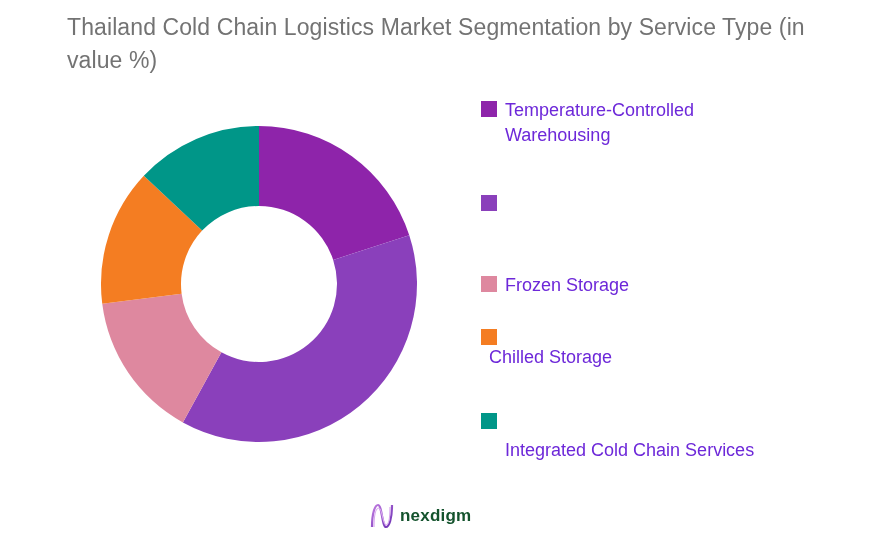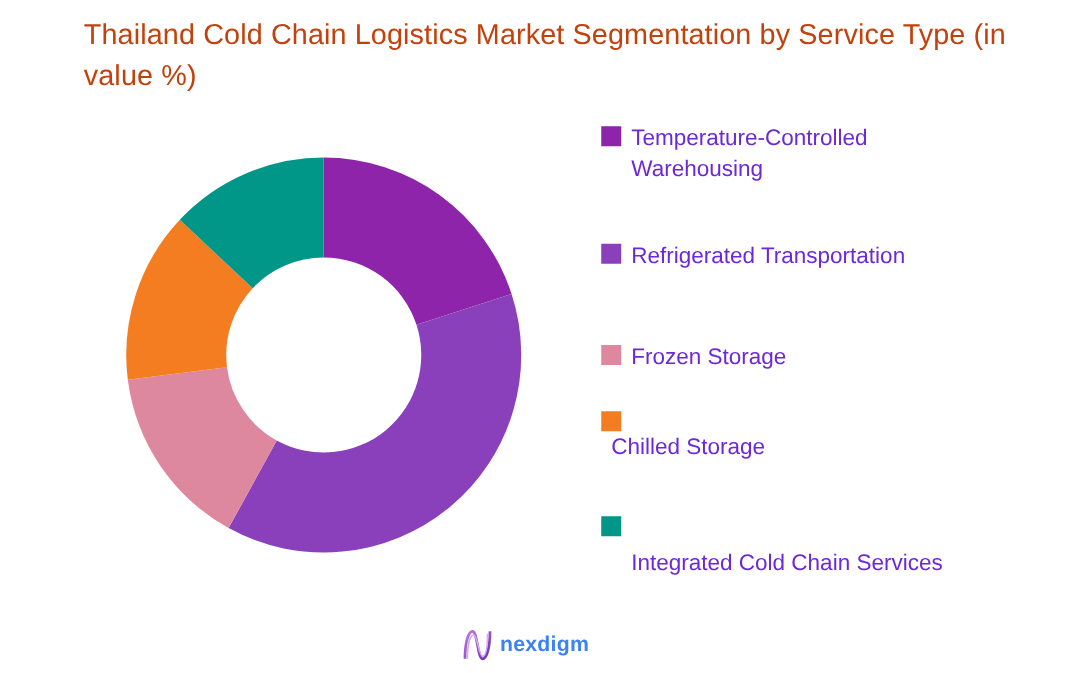--- a/index.html
+++ b/index.html
@@ -1,26 +1,26 @@
 <!DOCTYPE html>
 <html><head>
 <meta charset="utf-8">
 <style>
   html, body { margin: 0; padding: 0; background: #ffffff; }
   body { width: 869px; height: 538px; position: relative; overflow: hidden;
          font-family: "Liberation Sans", "DejaVu Sans", sans-serif; color: #1a1a1a; }
   .title { position: absolute; left: 67px; top: 11px; width: 760px;
-           font-size: 23px; line-height: 33px; color: #c2410c; letter-spacing: 0.1px; }
+           font-size: 23px; line-height: 33px; color: #737373; letter-spacing: 0.1px; }
   .chart { position: absolute; left: 0; top: 0; }
   .legend { position: absolute; left: 481px; top: 0; }
   .legend-item { position: absolute; left: 0; display: flex; align-items: flex-start; width: 330px; }
   .swatch { width: 16px; height: 16px; margin-top: 3px; flex: 0 0 16px; }
   .legend-label { margin-left: 8px; font-size: 18px; line-height: 25px; color: #6d28d9; width: 260px; }
   .logo { position: absolute; left: 370px; top: 503px; display: flex; align-items: center; }
-  .logo-text { font-size: 17px; font-weight: bold; color: #3b82f6; margin-left: 6px; letter-spacing: 0.2px; }
+  .logo-text { font-size: 17px; font-weight: bold; color: #14532d; margin-left: 6px; letter-spacing: 0.2px; }
 </style>
 </head>
 <body>
 
 <div class="title">Thailand Cold Chain Logistics Market Segmentation by Service Type (in value %)</div>
 
 <svg class="chart" id="donut" width="869" height="538" viewBox="0 0 869 538">
     <path d="M259,126 A158,158 0 0 1 409.2669295746342,235.1753148887583 L333.182408271022,259.8966744387541 A78,78 0 0 0 259,206 Z" fill="#8e24aa"></path>
     <path d="M409.2669295746342,235.1753148887583 A158,158 0 0 1 182.88291949192904,422.4564554469305 L221.42321342006625,352.3519210434214 A78,78 0 0 0 333.182408271022,259.8966744387541 Z" fill="#8a40bb"></path>
     <path d="M182.88291949192904,422.4564554469305 A158,158 0 0 1 102.24587719231252,303.8026509031601 L181.61505329747075,293.77599221801574 A78,78 0 0 0 221.42321342006625,352.3519210434214 Z" fill="#de889f"></path>
@@ -28,21 +28,20 @@
     <path d="M143.82295686741696,175.8415572632672 A158,158 0 0 1 258.99999999999994,126 L259,206 A78,78 0 0 0 202.1404470611299,230.60532573756228 Z" fill="#009688"></path>
   </svg>
 
 <div class="legend">
   <div class="legend-item" style="top:98px;">
     <span class="swatch" style="background: rgb(142, 36, 170);"></span>
     <span class="legend-label">Temperature-Controlled Warehousing</span>
   </div>
   <div class="legend-item" style="top:192px;">
     <span class="swatch" style="background: rgb(138, 64, 187);"></span>
-    <span class="legend-label">Refrigerated Transportation</span>
   </div>
   <div class="legend-item" style="top:273px;">
     <span class="swatch" style="background: rgb(222, 136, 159);"></span>
     <span class="legend-label">Frozen Storage</span>
   </div>
   <div class="legend-item" style="top:326px;flex-direction:column;">
     <span class="swatch" style="background: rgb(244, 125, 34);"></span>
     <span class="legend-label">Chilled Storage</span>
   </div>
   <div class="legend-item" style="top:410px;">

